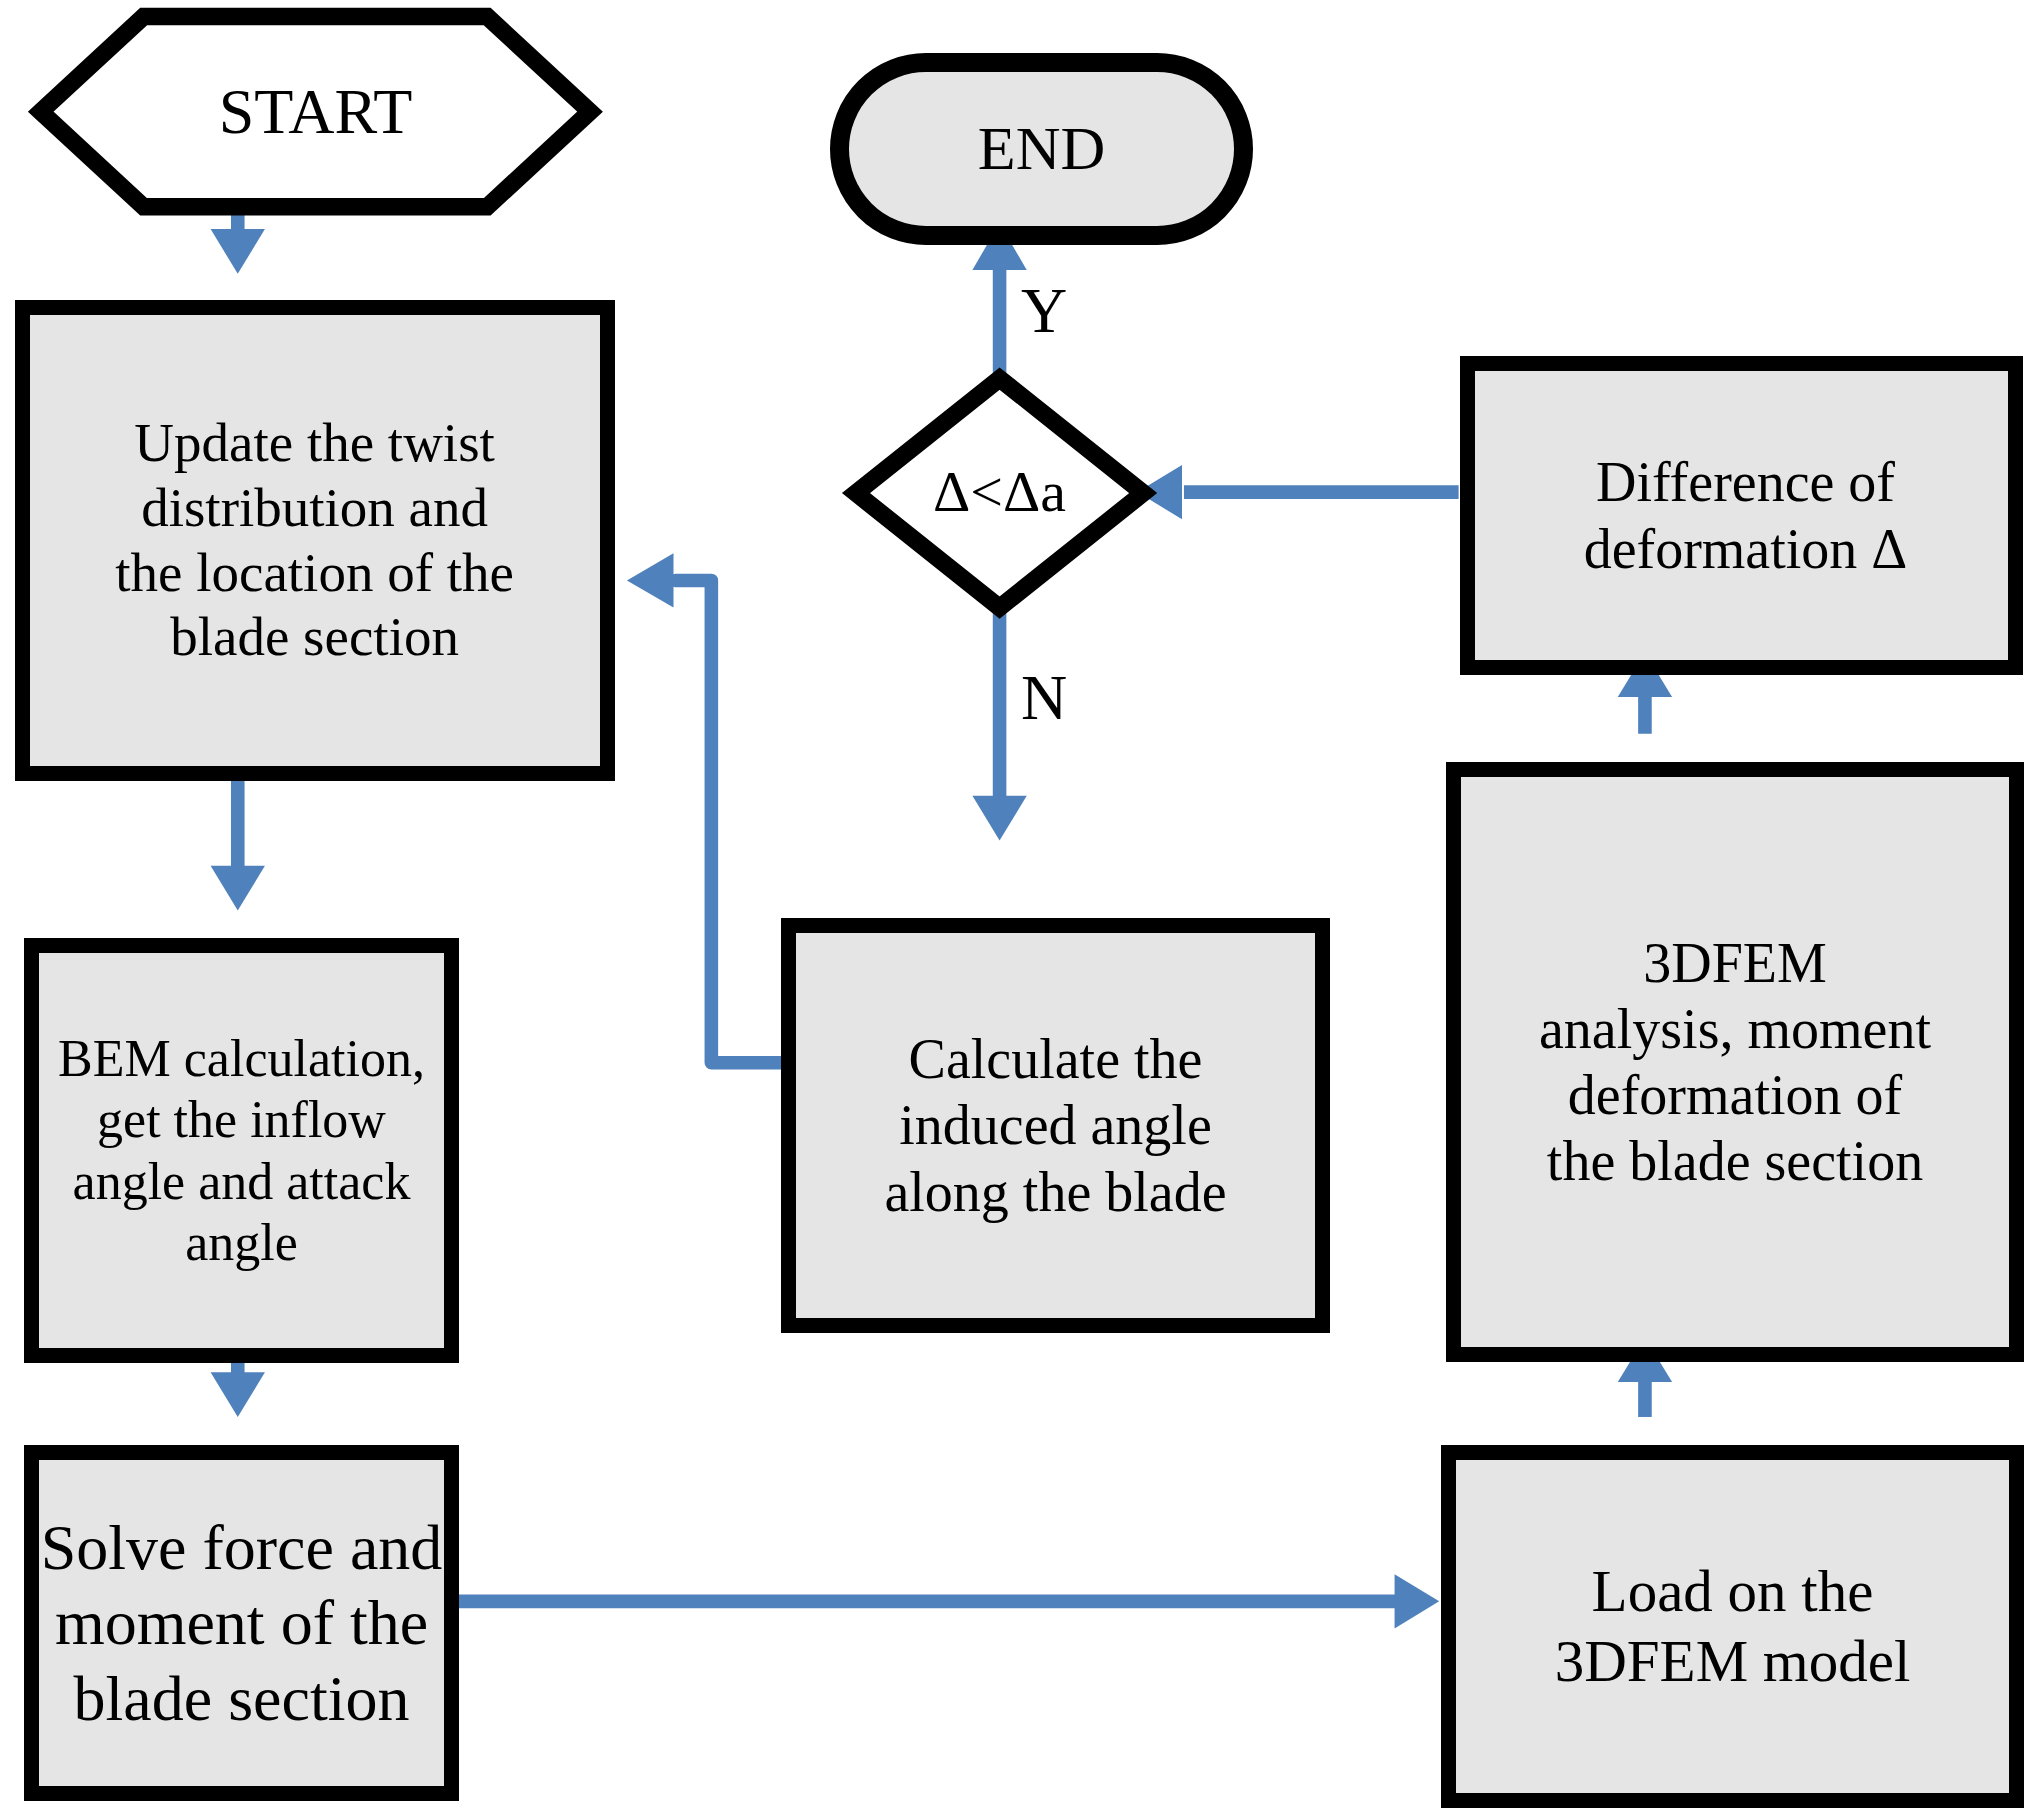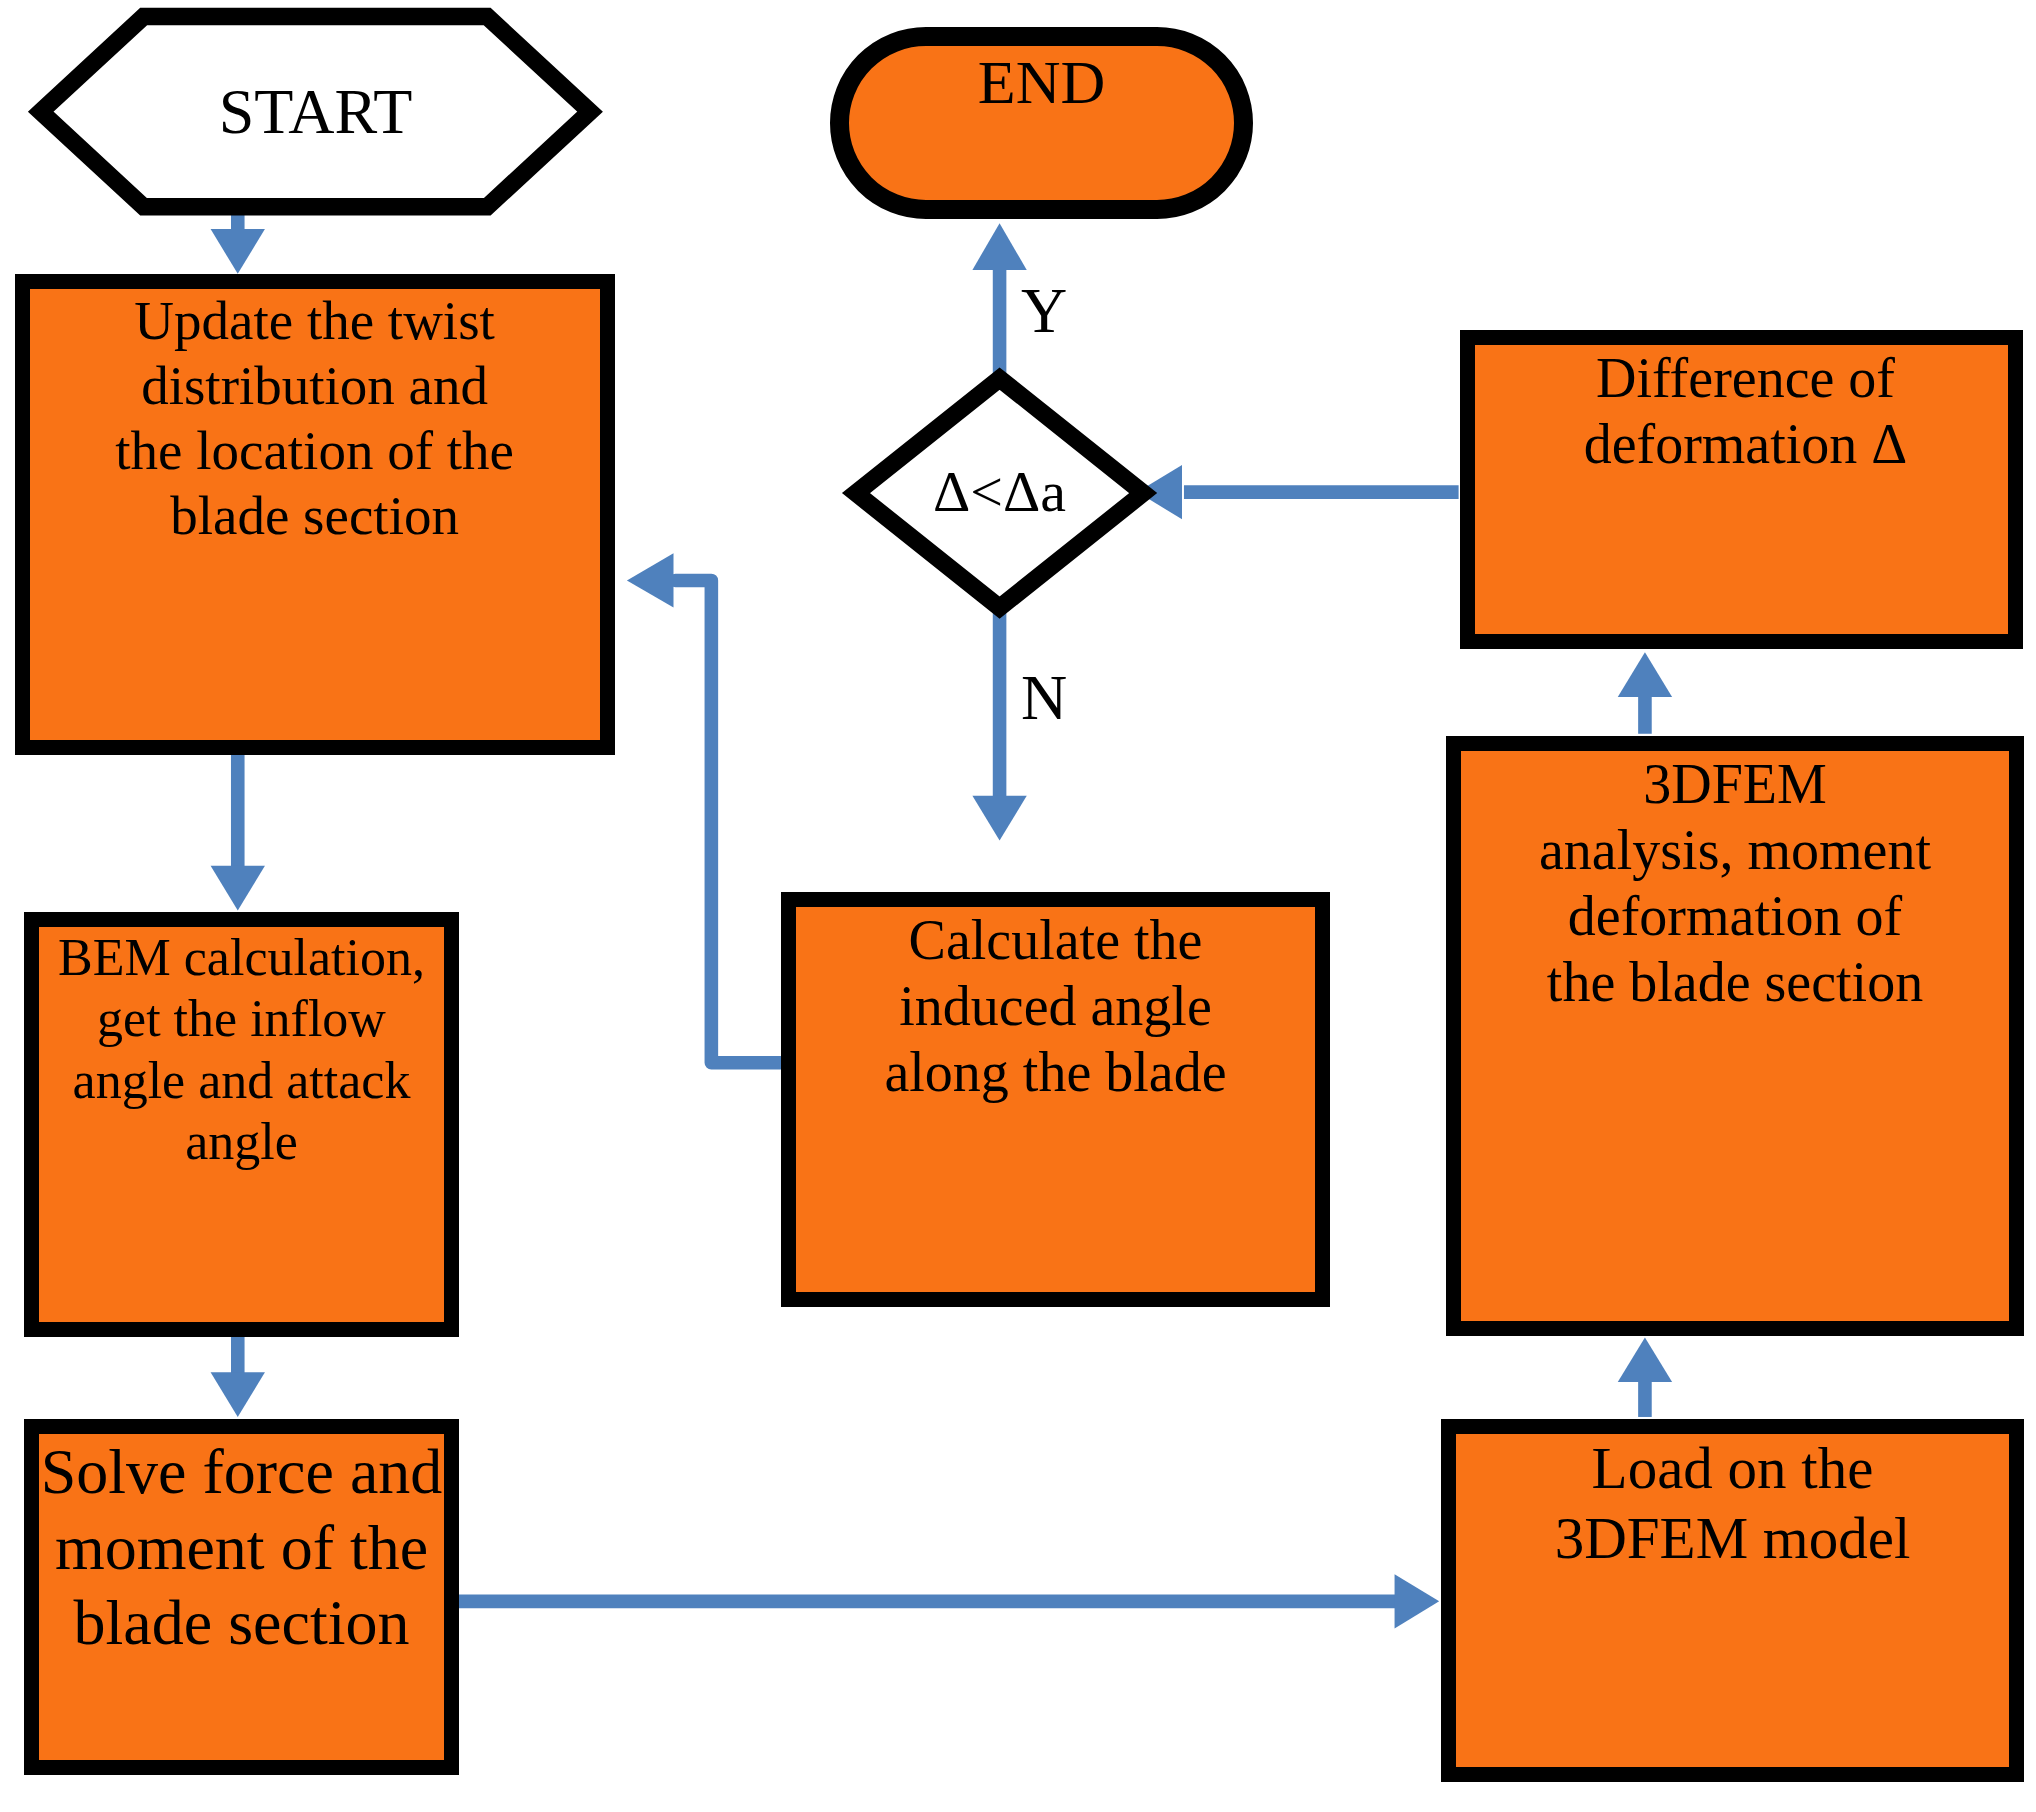--- a/index.html
+++ b/index.html
@@ -19,26 +19,27 @@
   #connector-layer {
     position: absolute;
     left: 0;
     top: 0;
     width: 2037px;
     height: 1813px;
   }
   .node {
     position: absolute;
     box-sizing: border-box;
-    background: #f97316;
+    background: #e5e5e5;
     border: 15.5px solid #000000;
     display: flex;
-    align-items: flex-start;
+    align-items: center;
     justify-content: center;
     text-align: center;
+    margin-top: 26px;
   }
   .node-label {
     white-space: pre-line;
     line-height: 1.18;
     text-align: center;
   }
   .overlay-label {
     position: absolute;
     display: flex;
     align-items: center;

